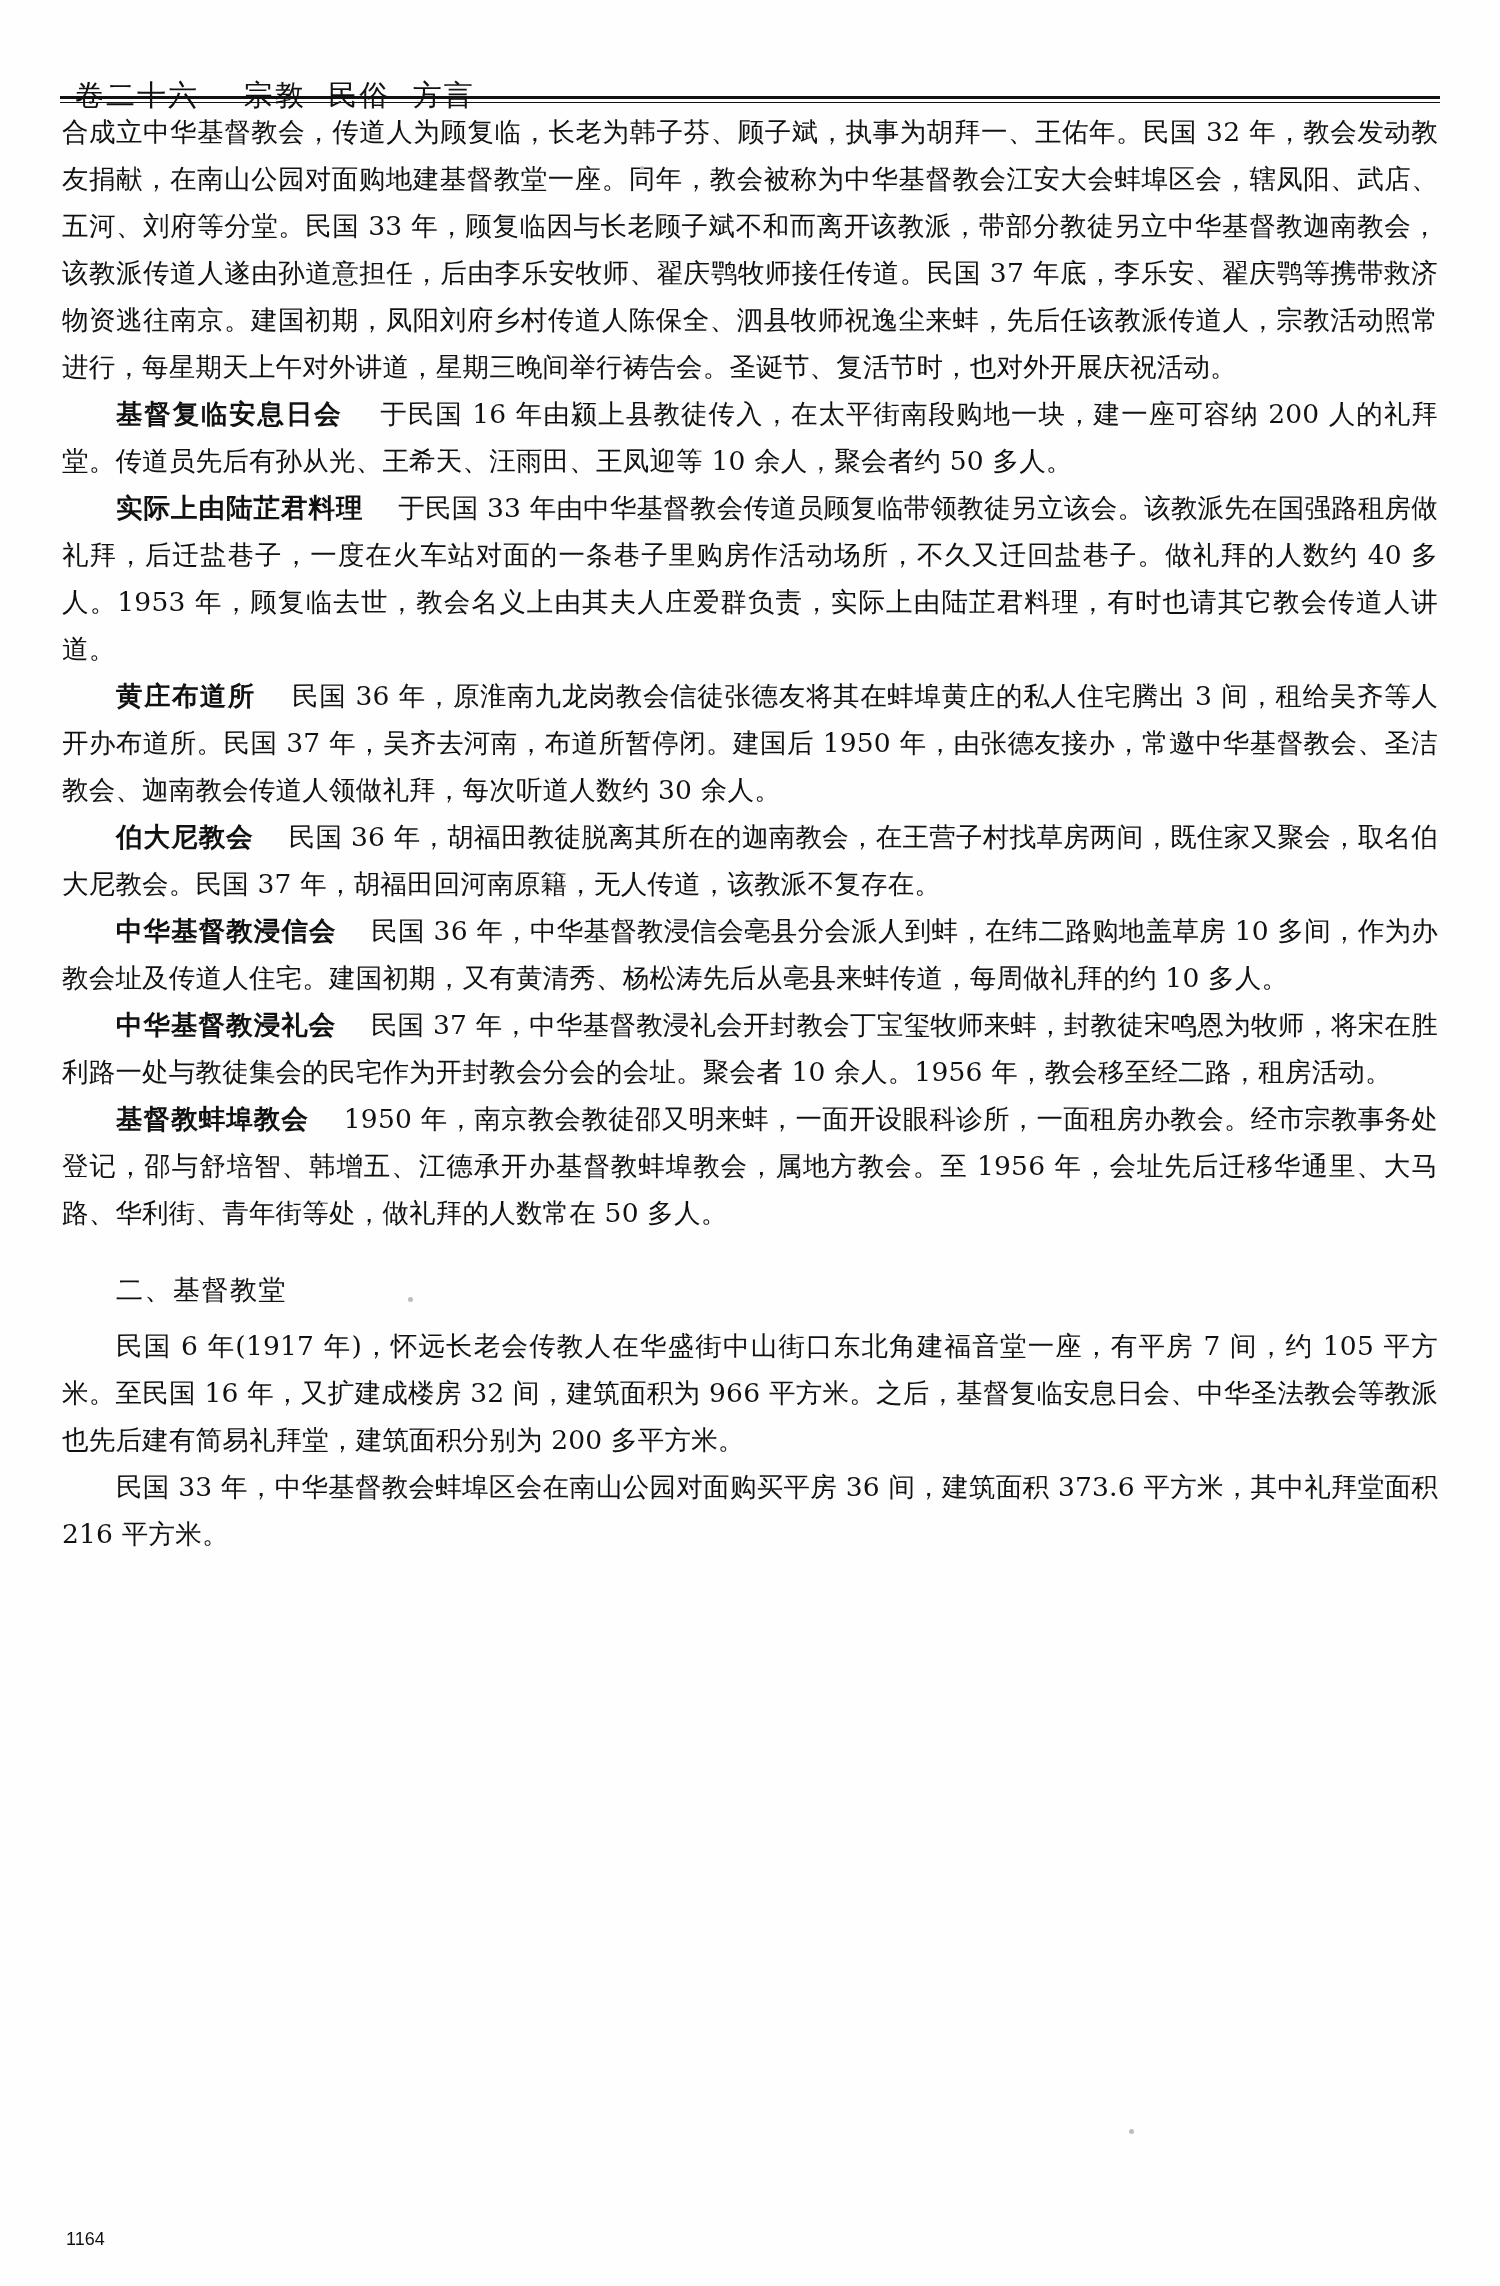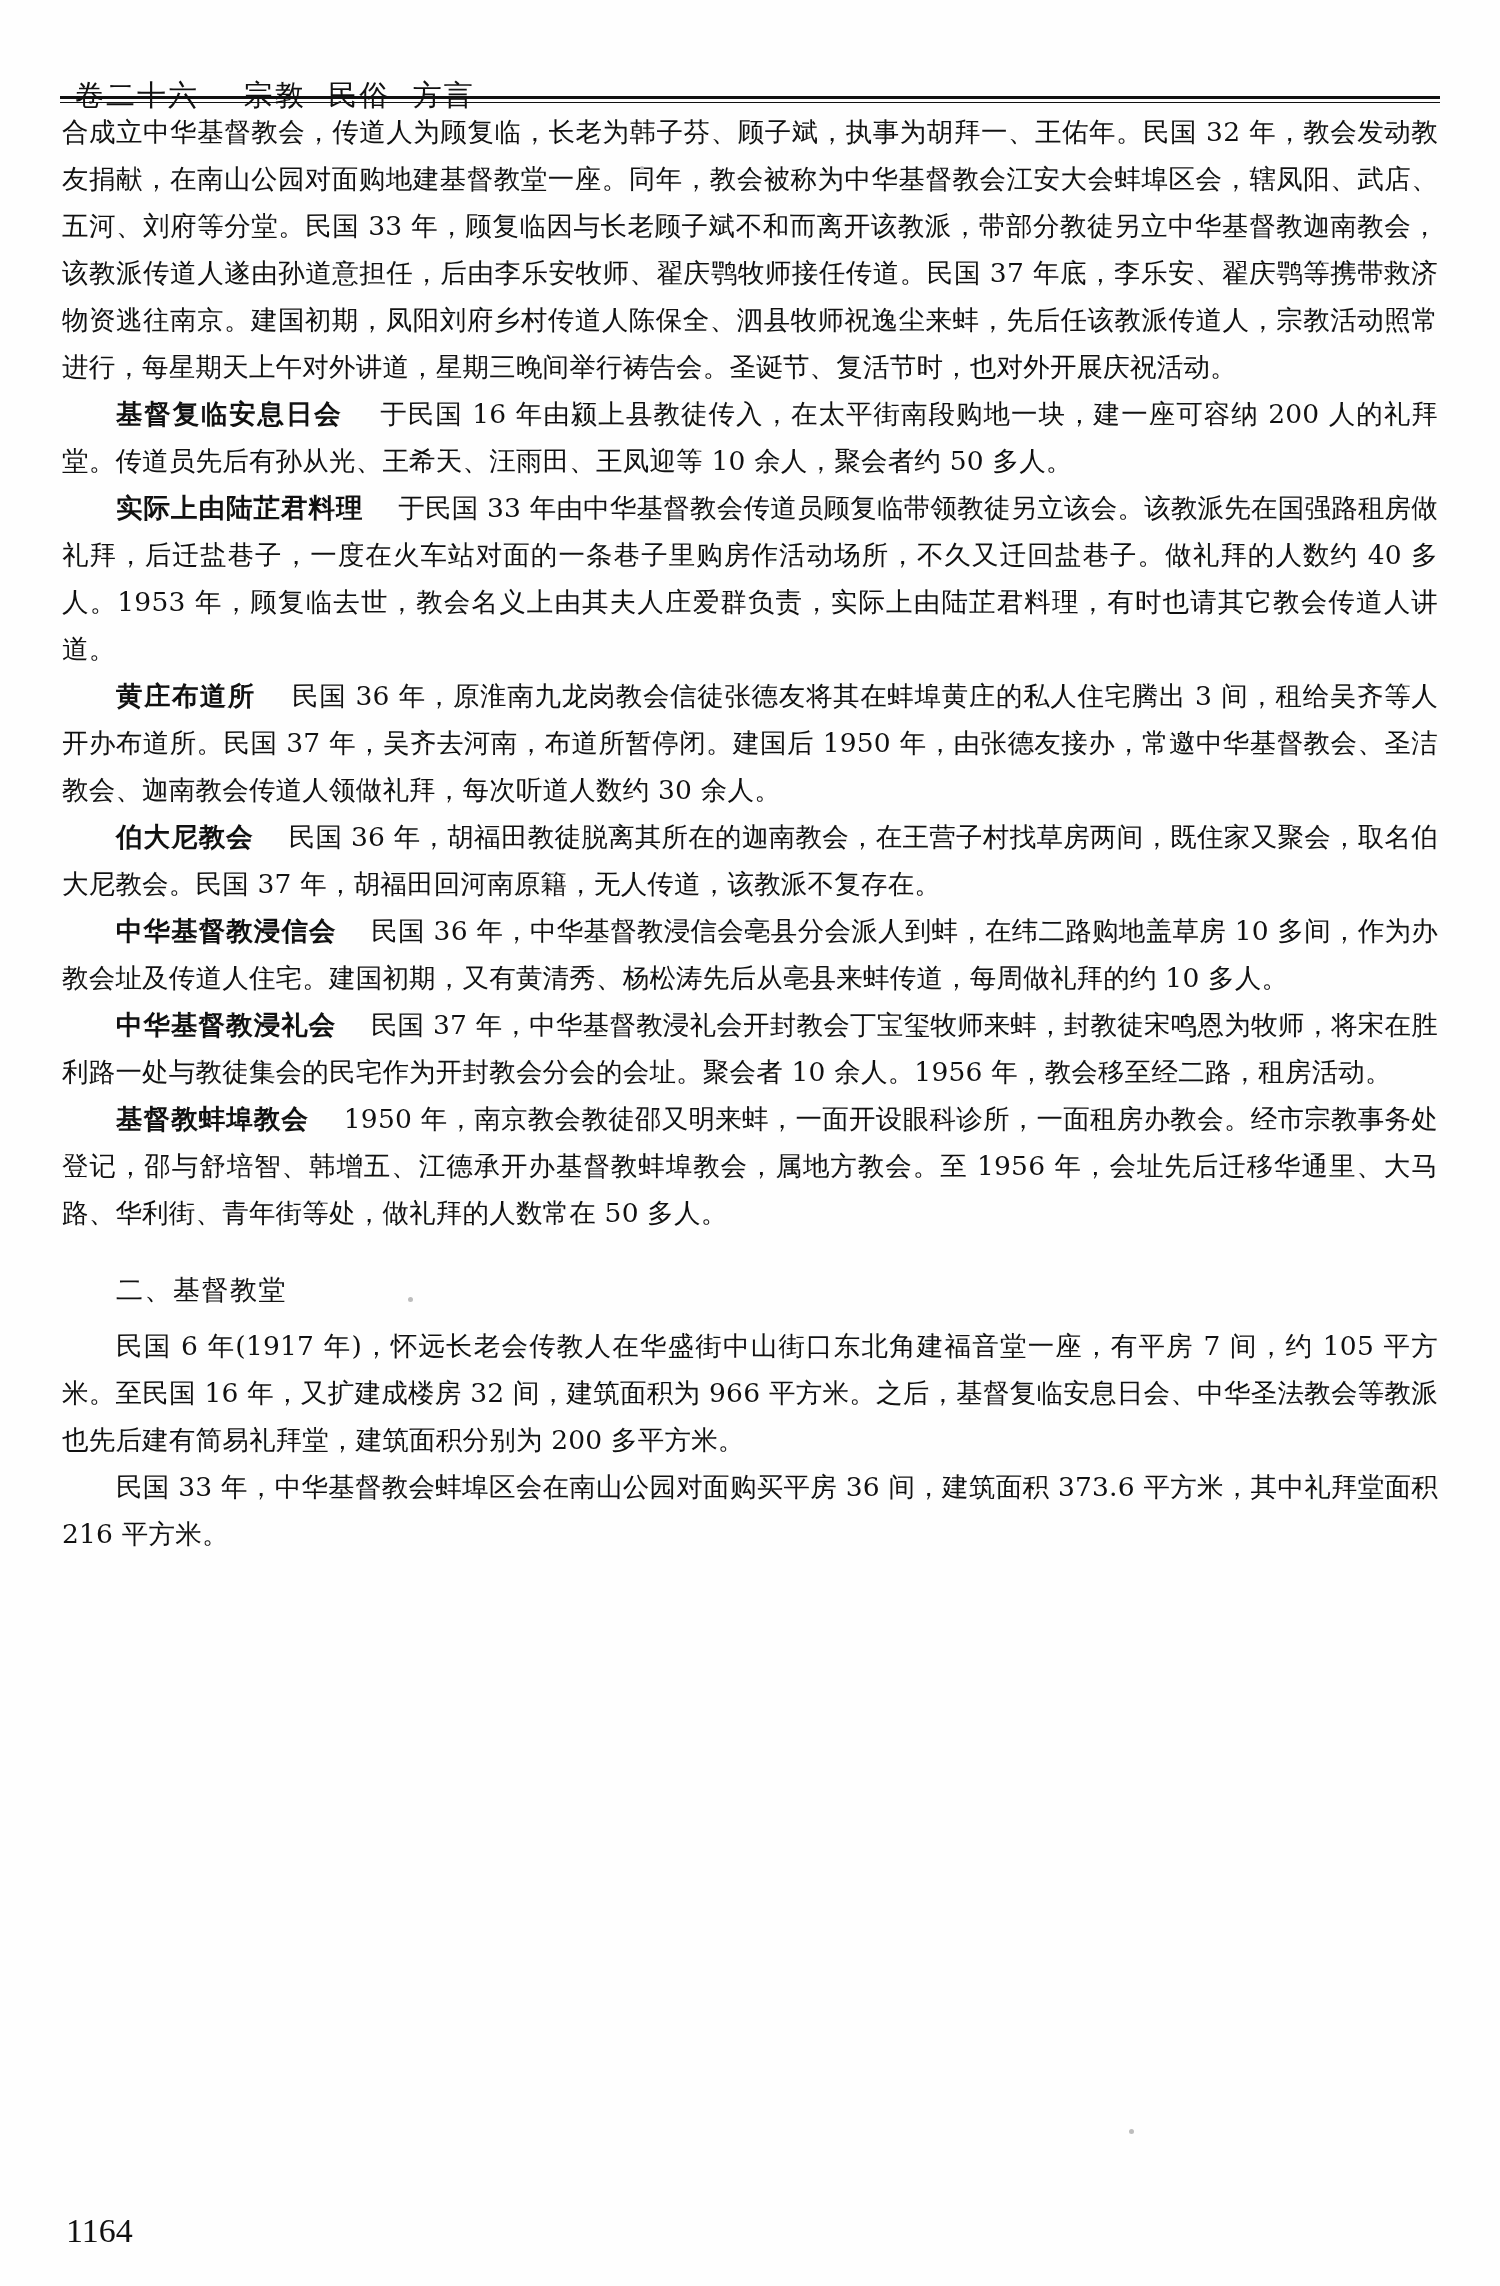--- a/index.html
+++ b/index.html
@@ -73,23 +73,23 @@
     font-size: 27px;
     font-weight: normal;
     margin: 36px 0 14px 54px;
     letter-spacing: 1.5px;
     color: #111;
   }
   .footer {
     position: absolute;
     left: 66px;
     bottom: 36px;
-    font-size: 34px;
+    font-size: 18px;
     color: #111;
-    font-family: Liberation Serif, serif;
+    font-family: Liberation Sans, sans-serif;
   }
   .speck {
     position: absolute;
     background: #bdbdbd;
     border-radius: 50%;
   }
 </style>
 </head>
 <body>
 

